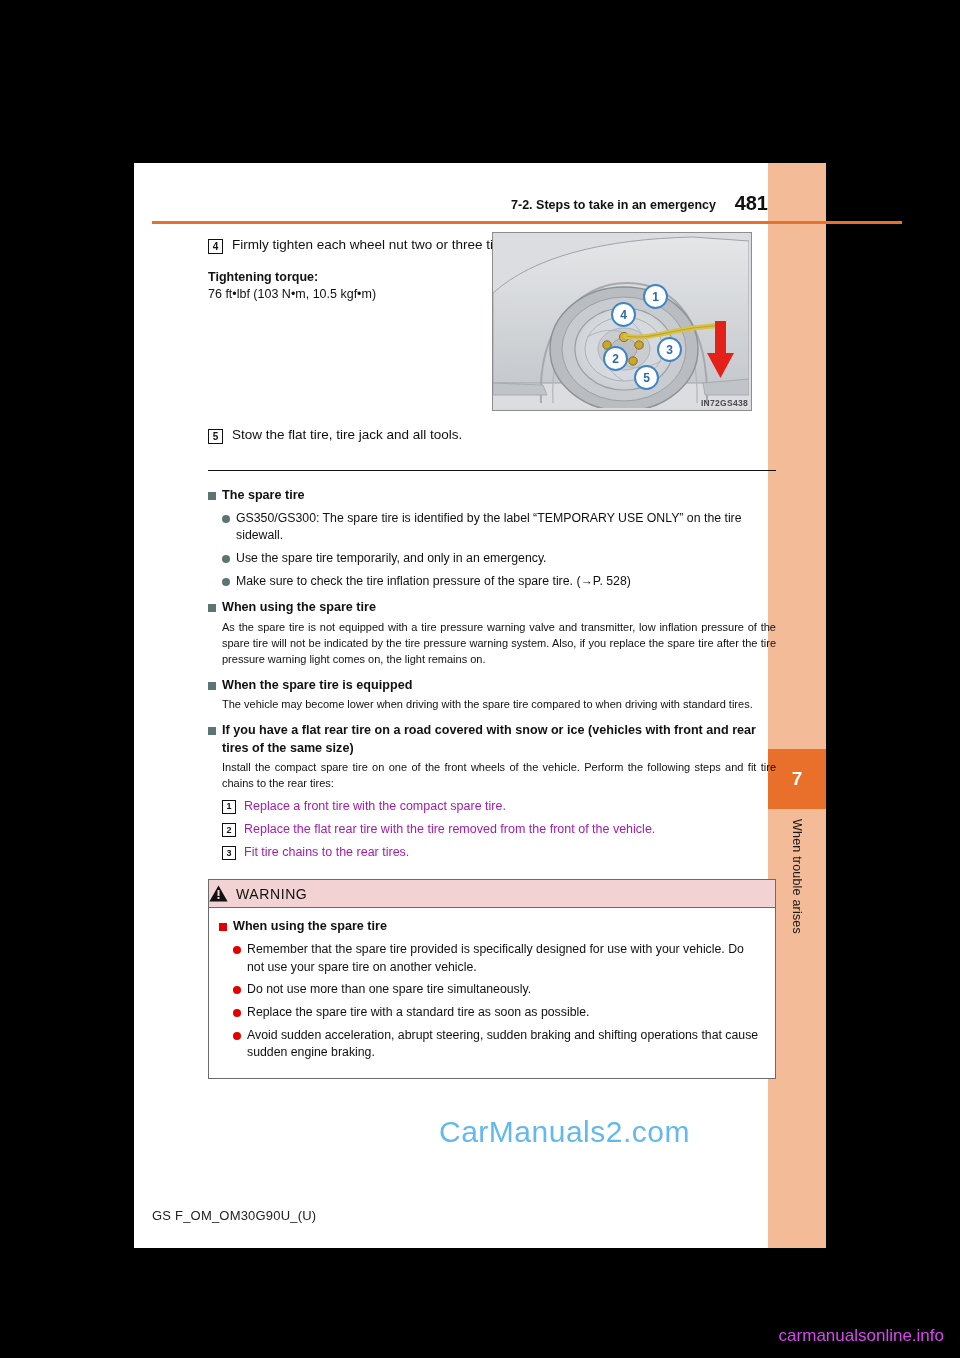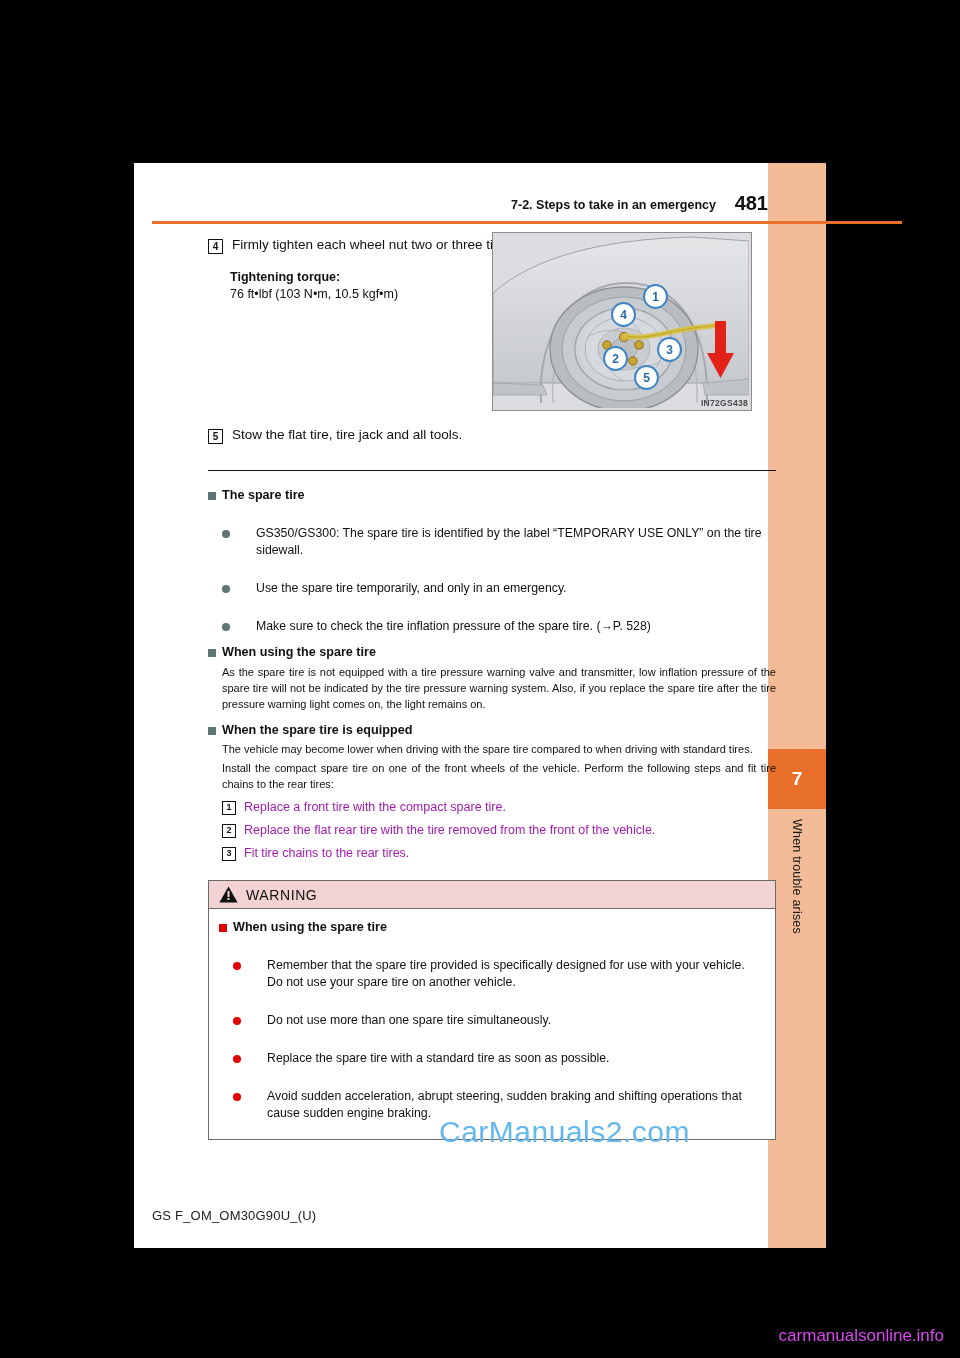--- a/index.html
+++ b/index.html
@@ -95,21 +95,21 @@
   }
   .sq{
     flex:0 0 auto;width:8px;height:8px;background:#5d7474;margin-top:5px;margin-right:6px;
   }
   .note-head-txt{font-size:12.6px;font-weight:bold;color:#111;line-height:1.4;}
   .note-body{
     font-size:11px;color:#111;line-height:1.44;margin-left:14px;margin-top:3px;
     text-align:justify;
   }
   .bullet{
-    display:flex;align-items:flex-start;margin-left:14px;margin-top:20px;gap:20px;
+    display:flex;align-items:flex-start;margin-left:14px;margin-top:5px;
   }
   .dot{
     flex:0 0 auto;width:8px;height:8px;border-radius:50%;background:#5d7474;
     margin-top:5px;margin-right:6px;
   }
   .bullet-txt{font-size:12.3px;color:#111;line-height:1.44;flex:1 1 auto;}
 
   .sub-step{display:flex;align-items:flex-start;margin-left:14px;margin-top:5px;}
   .sub-num{
     flex:0 0 auto;width:12px;height:12px;margin-top:3px;margin-right:8px;
@@ -117,21 +117,21 @@
     display:flex;align-items:center;justify-content:center;line-height:1;
   }
   .sub-txt{font-size:12.5px;color:#a21caf;line-height:1.45;}
 
   
   .warn{
     margin-top:18px;border:1.3px solid #6b6b6b;background:#fff;
   }
   .warn-hd{
     background:#f2d2d2;border-bottom:1.3px solid #6b6b6b;
-    height:27px;display:flex;align-items:center;padding-left:10px;
+    height:27px;display:flex;align-items:center;
   }
   .warn-hd-txt{font-size:14px;color:#111;letter-spacing:.6px;margin-left:8px;}
   .warn-body{padding:10px 12px 16px 10px;}
   .warn .sq{background:#e20000;}
   .warn .dot{background:#e20000;}
 
   
   .watermark{
     position:absolute;left:305px;top:952px;
     font-size:30px;color:#63b8ee;letter-spacing:.5px;white-space:nowrap;
@@ -166,21 +166,21 @@
     </div>
     <div class="hdr-rule"></div>
 
     <div class="content">
 
       <div class="step4-wrap">
         <div class="step">
           <div class="step-num">4</div>
           <div class="step-body step4-text">Firmly tighten each wheel nut two or three times in the order shown in the illustration.</div>
         </div>
-        <div style="margin-left:22px;width:262px;">
+        <div style="width:262px;">
           <div class="torque-label">Tightening torque:</div>
           <div class="torque-val">76 ft•lbf (103 N•m, 10.5 kgf•m)</div>
         </div>
 
         <div class="figure">
           <svg width="256" height="175" viewBox="0 0 256 175">
             <defs>
               <radialGradient id="gw" cx="50%" cy="45%" r="60%">
                 <stop offset="0%" stop-color="#eceef0"></stop>
                   <stop offset="100%" stop-color="#c9ccd0"></stop>
@@ -278,20 +278,24 @@
 
       <div>
         <div class="note-head">
           <div class="sq"></div>
           <div class="note-head-txt">When the spare tire is equipped</div>
         </div>
         <div class="note-body">The vehicle may become lower when driving with the spare tire compared to when driving with standard tires.</div>
       </div>
 
       <div>
+        <div class="note-head">
+          <div class="sq"></div>
+          <div class="note-head-txt">If you have a flat rear tire on a road covered with snow or ice (vehicles with front and rear tires of the same size)</div>
+        </div>
         <div class="note-body">Install the compact spare tire on one of the front wheels of the vehicle. Perform the following steps and fit tire chains to the rear tires:</div>
         <div class="sub-step">
           <div class="sub-num">1</div>
           <div class="sub-txt">Replace a front tire with the compact spare tire.</div>
         </div>
         <div class="sub-step">
           <div class="sub-num">2</div>
           <div class="sub-txt">Replace the flat rear tire with the tire removed from the front of the vehicle.</div>
         </div>
         <div class="sub-step">

